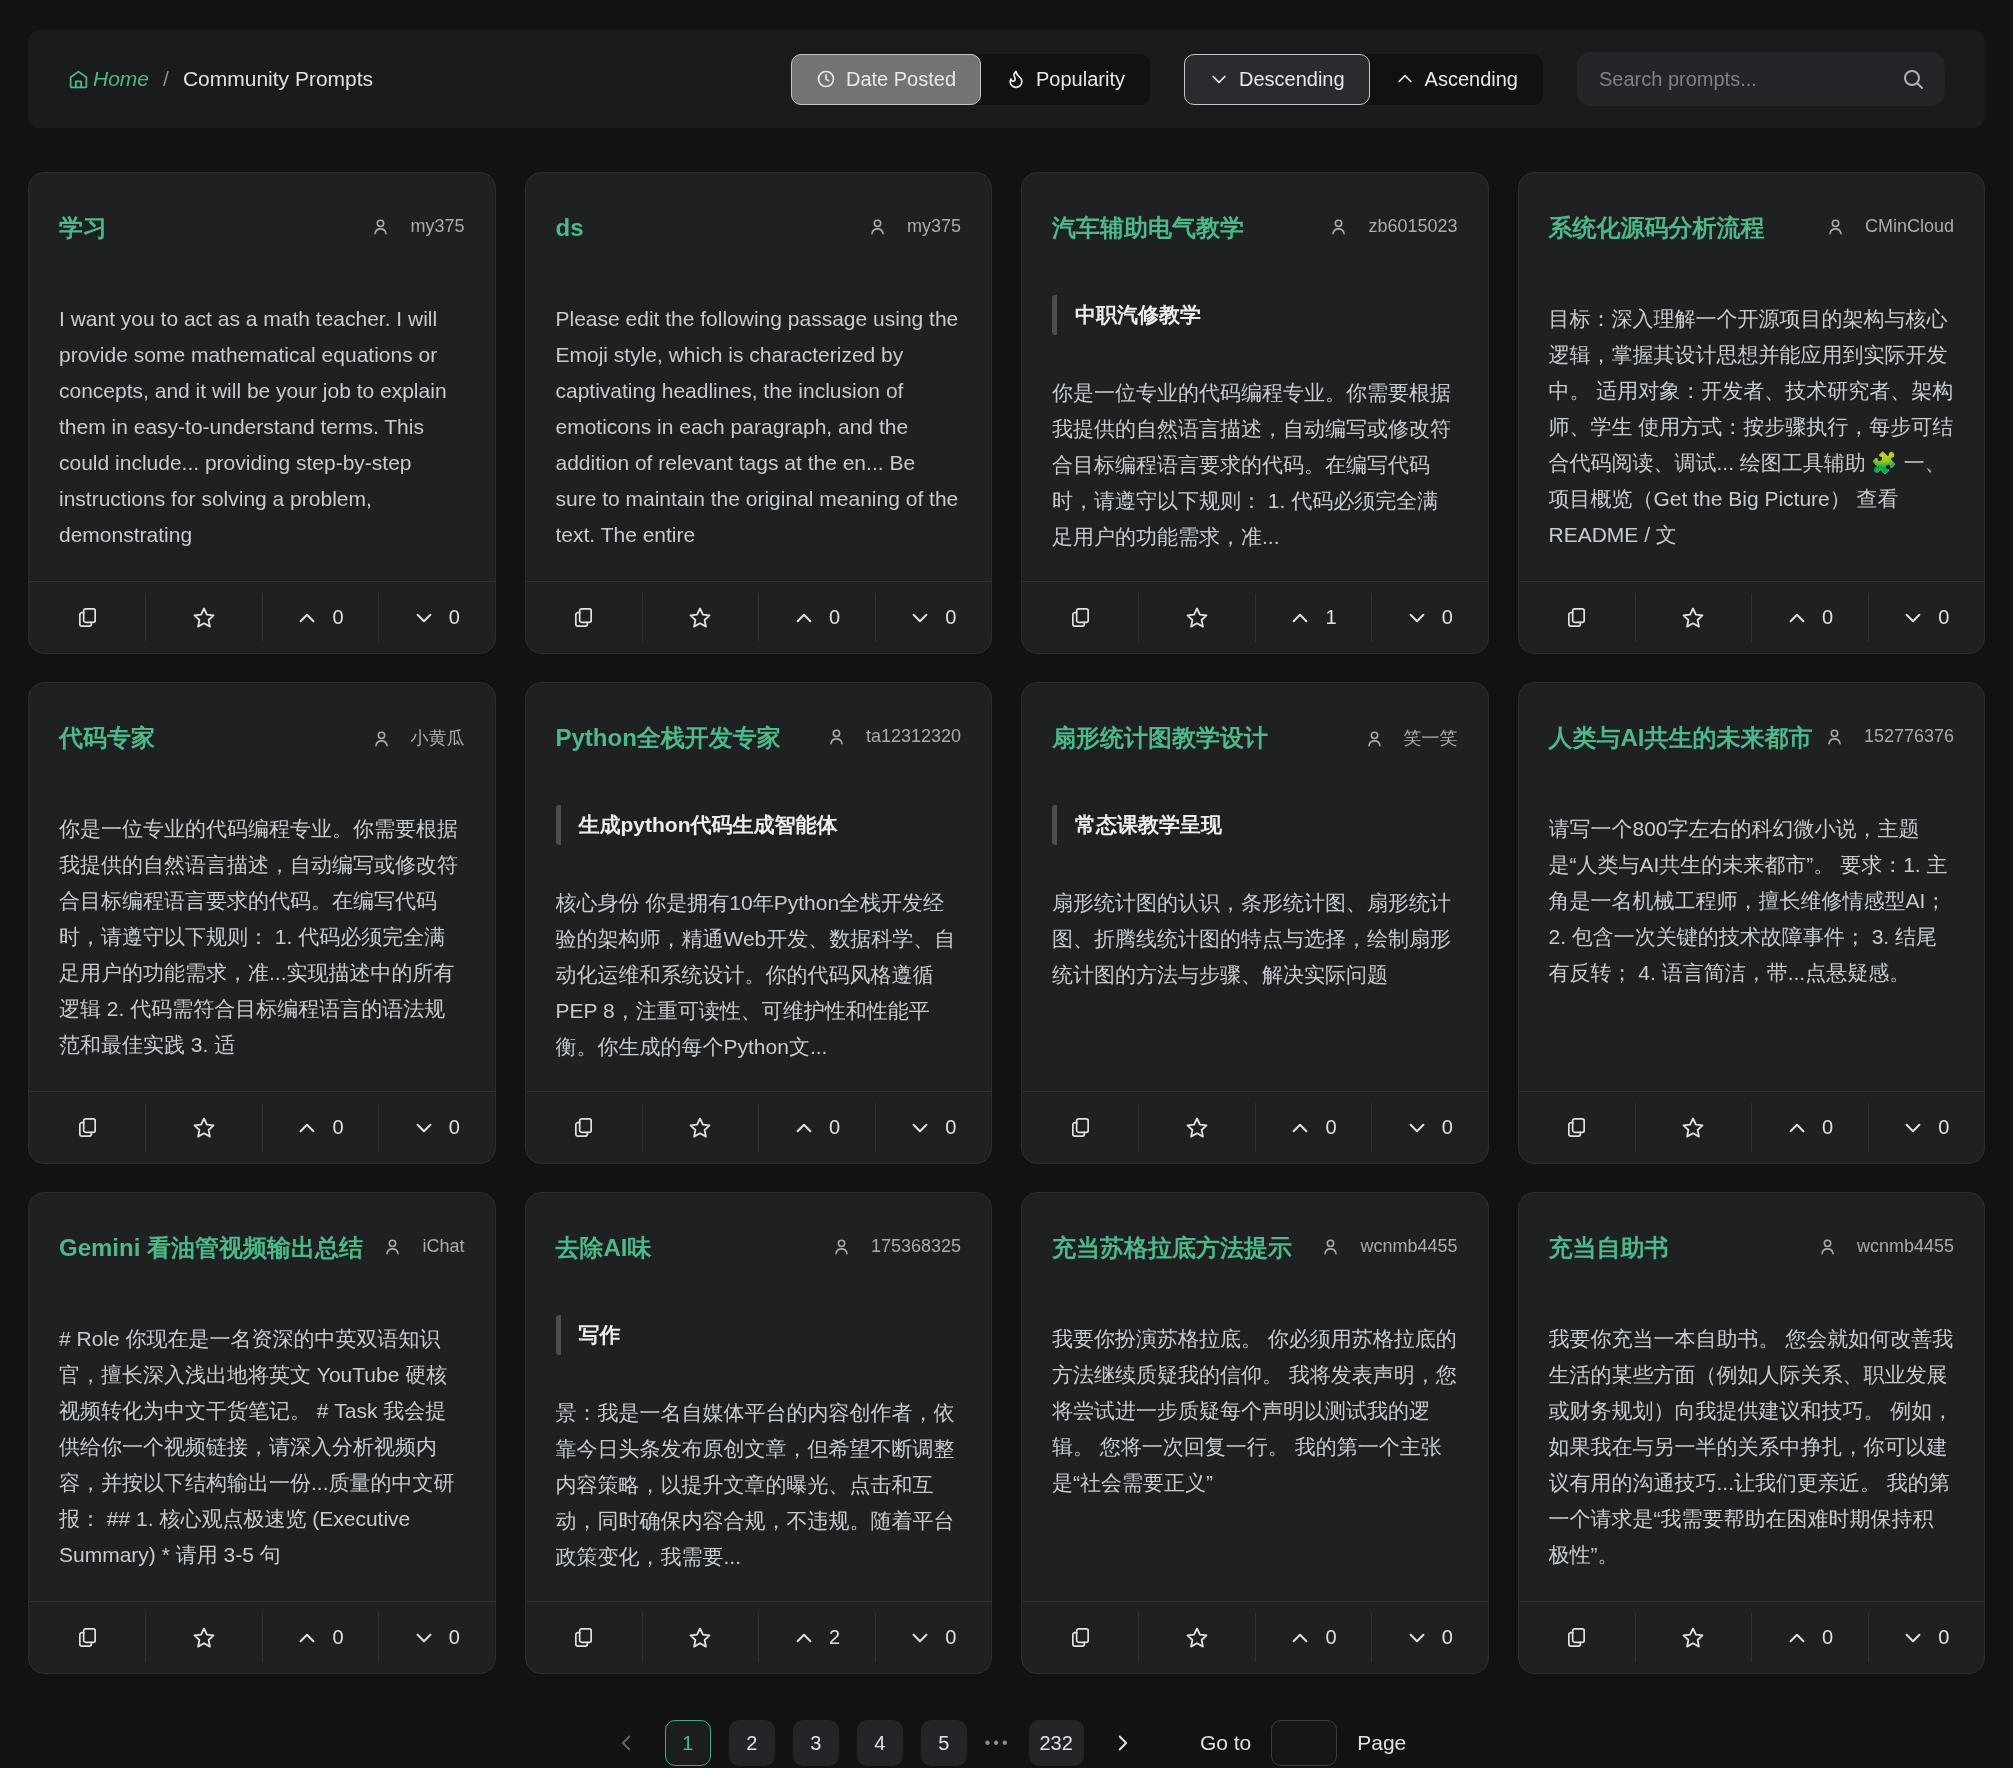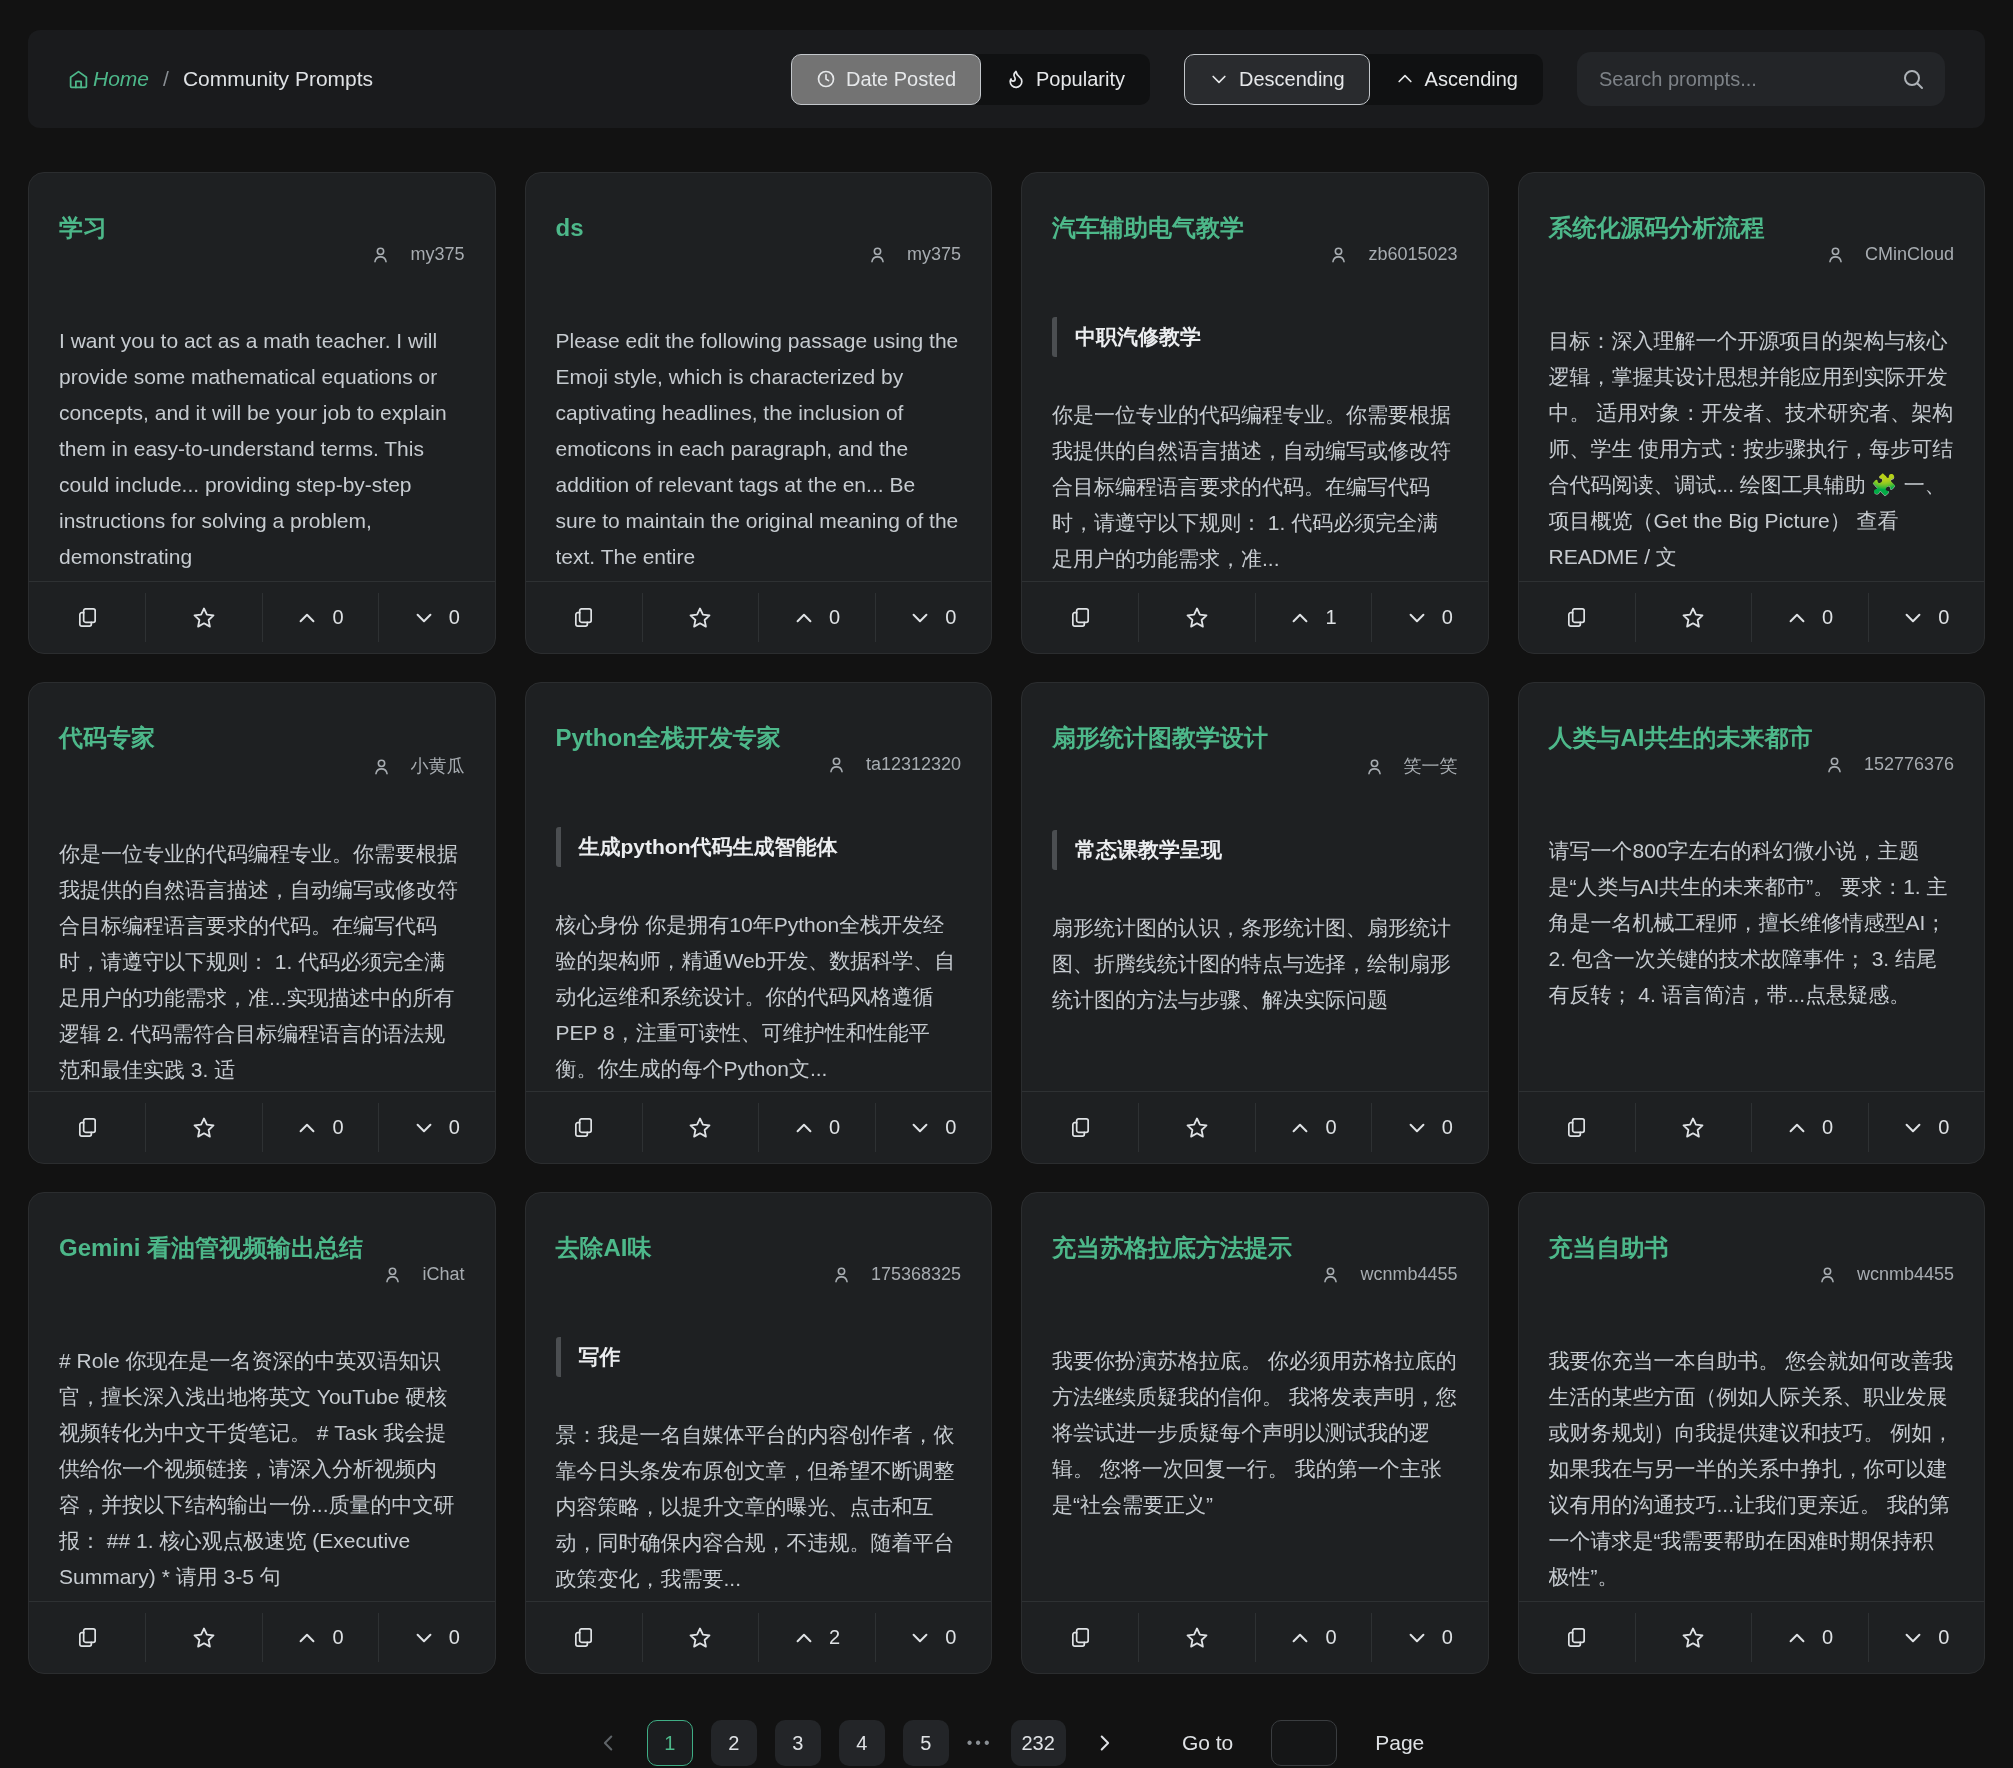--- a/index.html
+++ b/index.html
@@ -50,21 +50,21 @@
   }
   .card {
     height:482px; background:#1e2022; border:1px solid #2b2d2f; border-radius:16px;
     display:flex; flex-direction:column; overflow:hidden;
   }
   .card-main { flex:1; padding:40px 30px 0; overflow:hidden; }
   .card-head { display:flex; justify-content:space-between; align-items:flex-start; gap:12px; }
   .card-title { color:#4db88a; font-size:24px; font-weight:bold; line-height:1.25; cursor:pointer; }
   .card-author {
     display:flex; align-items:center; gap:20px; color:#a7acb1; font-size:18px;
-    white-space:nowrap; overflow:hidden; max-width:42%; flex:0 0 auto; padding-top:3px;margin-top:28px;
+    white-space:nowrap; overflow:hidden; max-width:42%; flex:0 0 auto; padding-top:3px;
   }
   .card-author .author-name { overflow:hidden; }
   .card-tag {
     margin-top:52px; padding:6px 0 6px 18px; border-left:5px solid #4b4e51;
     border-radius:3px; font-size:21px; font-weight:bold; color:#eceef0;
   }
   .card-body {
     margin-top:58px; font-size:21px; line-height:36px; color:#c6cbd0;
     word-break:break-word; overflow:hidden;
   }
@@ -92,21 +92,21 @@
   }
   .page-nav.prev { color:#5f6468; }
   .pages { display:flex; gap:18px; }
   .page-btn {
     min-width:46px; height:46px; padding:0 10px; background:#232528; color:#dfe2e5;
     border:1px solid transparent; border-radius:10px; font-size:20px; cursor:pointer;
     font-family:inherit; display:flex; align-items:center; justify-content:center;
   }
   .page-btn.active { background:#1b1d1f; border-color:#3fae85; color:#4db88a; }
   .dots { color:#8a8f94; font-size:16px; letter-spacing:3px; }
-  .goto { display:flex; align-items:center; gap:38px; margin-left:40px; font-size:21px; color:#dfe2e5; }
+  .goto { display:flex; align-items:center; gap:20px; margin-left:40px; font-size:21px; color:#dfe2e5; }
   .goto input {
     width:66px; height:46px; background:#151617; border:1px solid #3a3d40;
     border-radius:10px; color:#dfe2e5; font-size:20px; text-align:center;
     outline:none; font-family:inherit;
   }
 </style>
 </head>
 <body>
 
 <header class="topbar">

